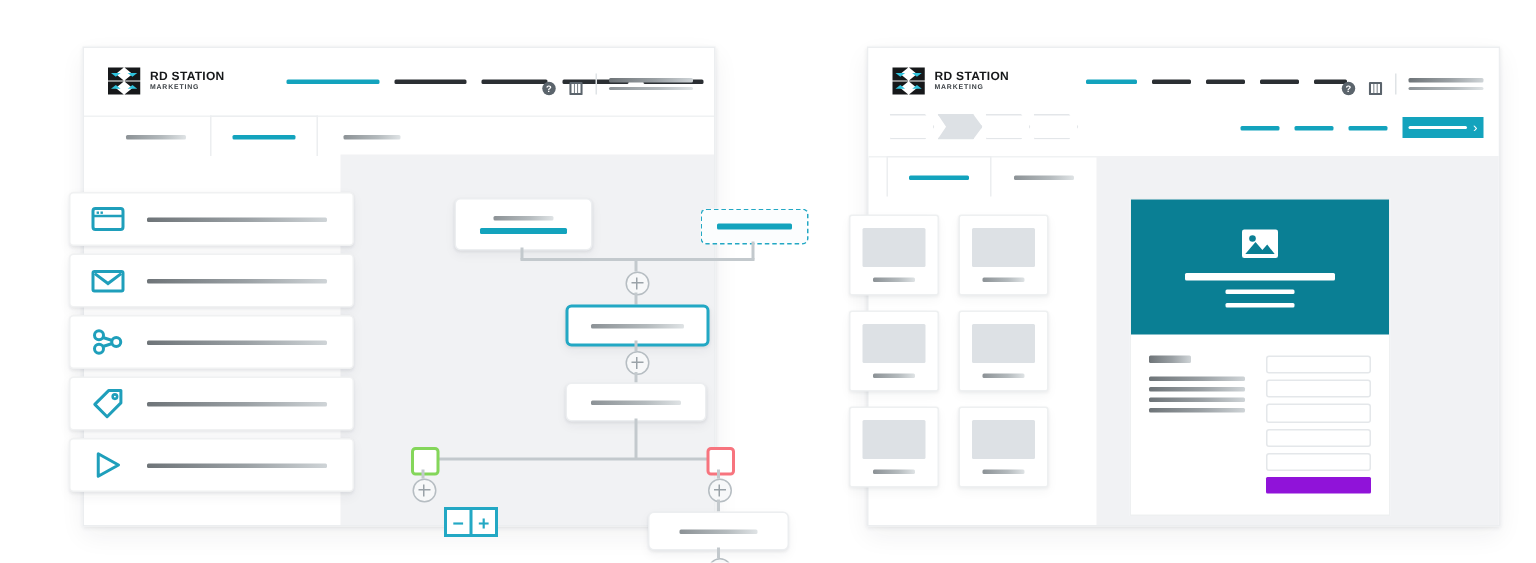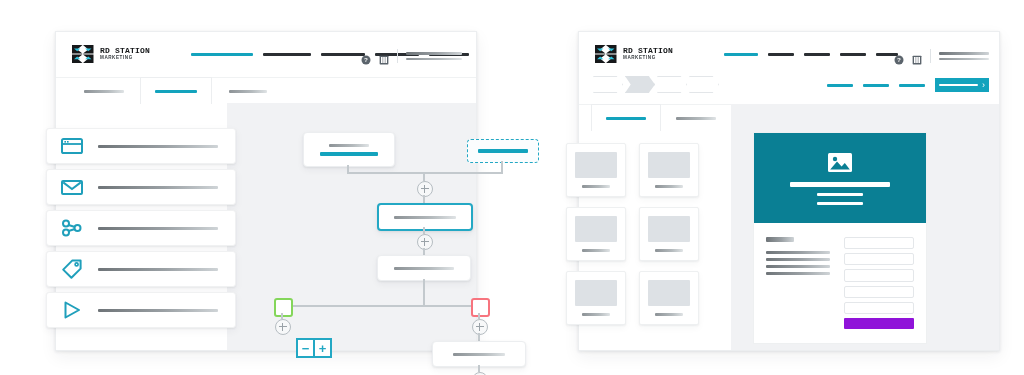--- a/index.html
+++ b/index.html
@@ -24,21 +24,21 @@
     border:1px solid #eceef0;
     box-shadow:0 1px 3px rgba(30,40,50,.10),0 6px 16px rgba(30,40,50,.06);
   }
 
   
   .topbar{position:absolute;left:0;right:0;top:0;height:45px;background:#fff;
           border-bottom:1px solid #f0f2f3;}
   .logo{position:absolute;display:flex;align-items:center;gap:5px;}
   .logo-mark{width:24px;height:20px;position:relative;flex:none;}
   .logo-txt{display:flex;flex-direction:column;line-height:1;}
-  .logo-t1{font-size:8px;font-weight:bold;color:#16181a;letter-spacing:.2px;white-space:nowrap;font-family:Liberation Mono, monospace;}
+  .logo-t1{font-size:8px;font-weight:bold;color:#16181a;letter-spacing:.2px;white-space:nowrap;}
   .logo-t1 em{font-style:normal;}
   .logo-t2{font-size:4.6px;font-weight:bold;color:#3b4045;letter-spacing:.55px;margin-top:1.5px;white-space:nowrap;}
 
   .navlinks{position:absolute;display:flex;align-items:center;gap:10px;}
   .navlinks .bar{height:3px;}
 
   .tools{position:absolute;display:flex;align-items:center;gap:8px;}
   .ico{width:10px;height:10px;flex:none;}
   .divider{width:1px;height:14px;background:#dfe3e6;}
   .stacklines{display:flex;flex-direction:column;gap:3px;}

